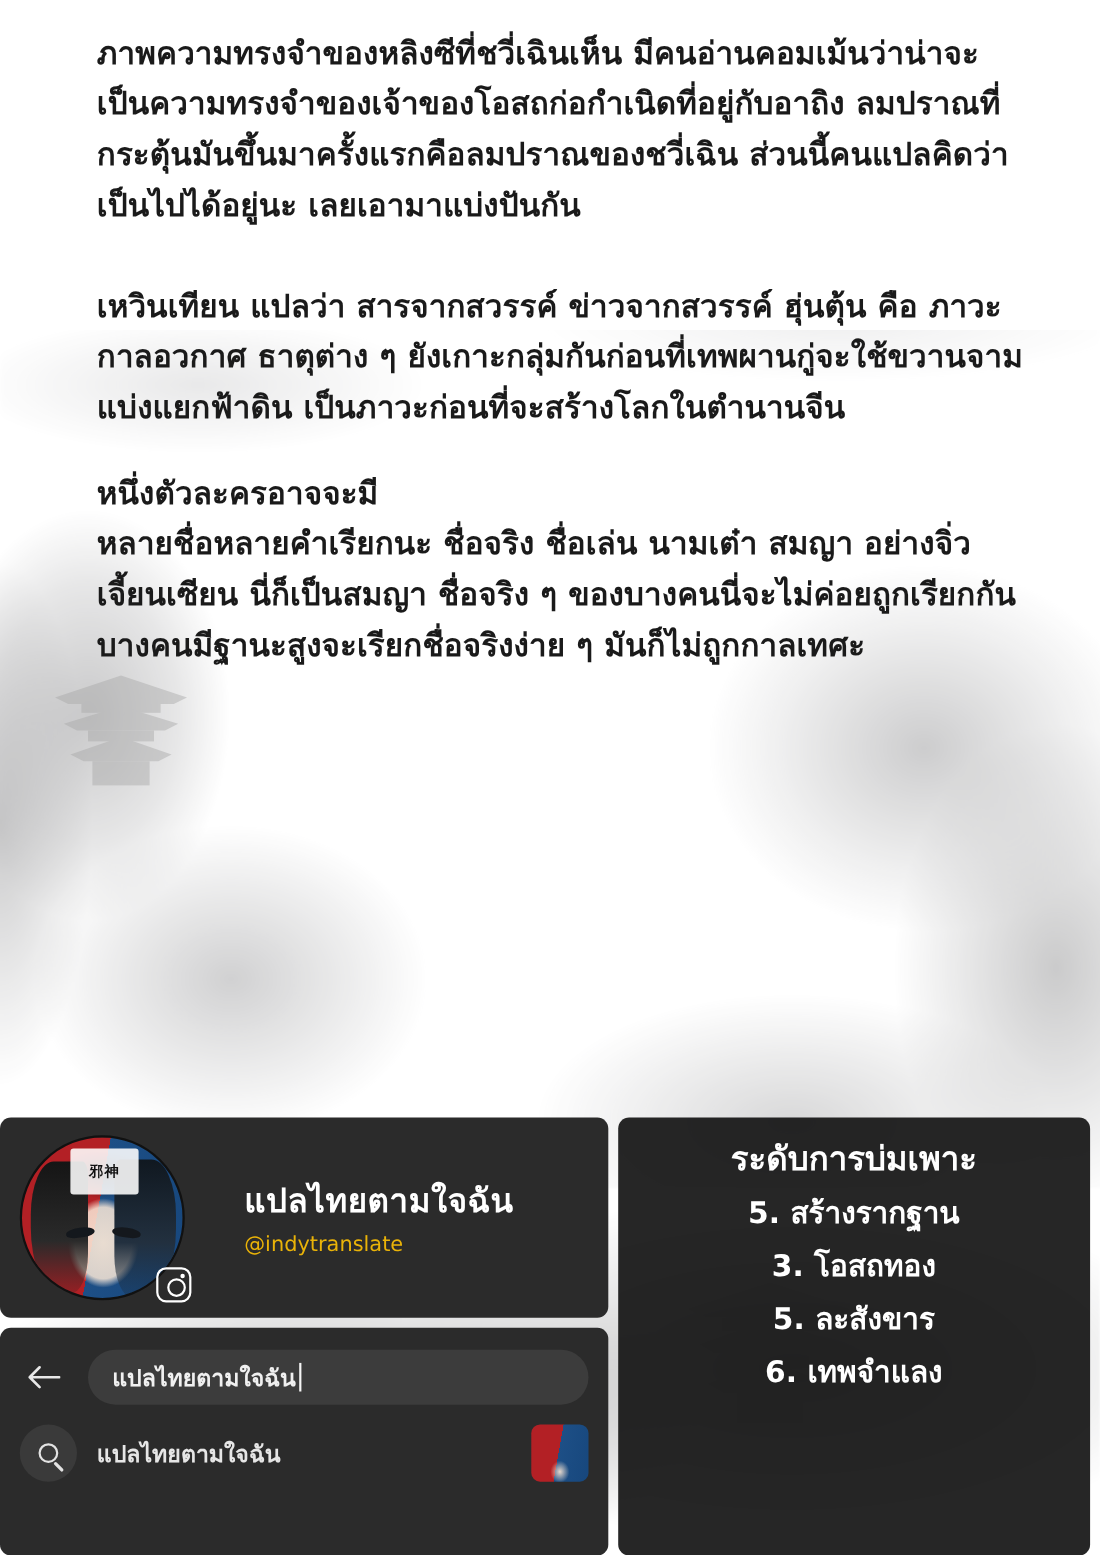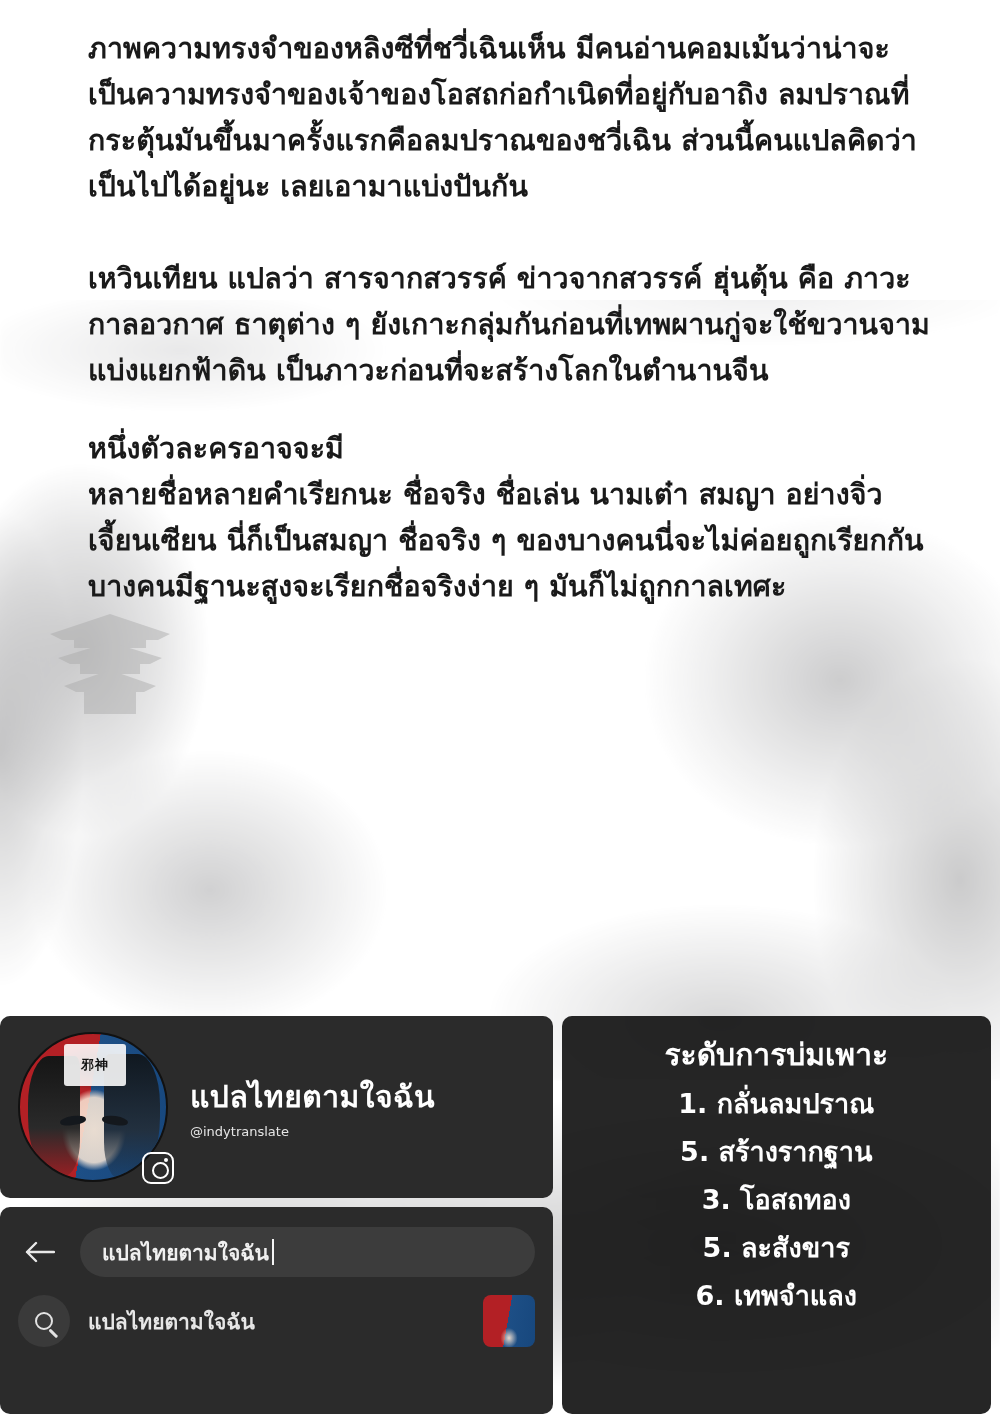--- a/index.html
+++ b/index.html
@@ -128,20 +128,21 @@
 
   .profile-card {
     background: #2b2b2b;
     border-radius: 10px;
     height: 182px;
     display: flex;
     align-items: center;
     padding: 0 18px;
     position: relative;
     overflow: hidden;
+    gap: 32px;
   }
   .avatar {
     width: 150px; height: 150px;
     border-radius: 50%;
     flex: 0 0 auto;
     position: relative;
     overflow: hidden;
     background: linear-gradient(100deg, #b32025 0%, #b32025 47%, #1d4f86 47%, #17477d 100%);
     border: 2px solid #111;
   }
@@ -197,22 +198,22 @@
     flex-direction: column;
     justify-content: center;
   }
   .profile-name {
     font-size: 30px;
     font-weight: 700;
     line-height: 42px;
     letter-spacing: 0.5px;
   }
   .profile-handle {
-    font-size: 13px;
-    color: #e5e5e5;
+    font-size: 19px;
+    color: #eab308;
     margin-top: 6px;
   }
   .ig-icon {
     position: absolute;
     left: 142px;
     bottom: 14px;
     width: 32px; height: 32px;
     border: 2.6px solid #ffffff;
     border-radius: 9px;
   }
@@ -432,20 +433,19 @@
         </div>
         <div class="suggest-text">แปลไทยตามใจฉัน</div>
         <div class="thumb"></div>
       </div>
     </div>
 
   </div>
 
   <div class="panel-right">
     <div class="levels-title">ระดับการบ่มเพาะ</div>
-    <div class="level-item">1. กลั่นลมปราณ</div>
     <div class="level-item">5. สร้างรากฐาน</div>
     <div class="level-item">3. โอสถทอง</div>
     <div class="level-item">5. ละสังขาร</div>
     <div class="level-item">6. เทพจำแลง</div>
   </div>
 
 </div>
 
 </body></html>

